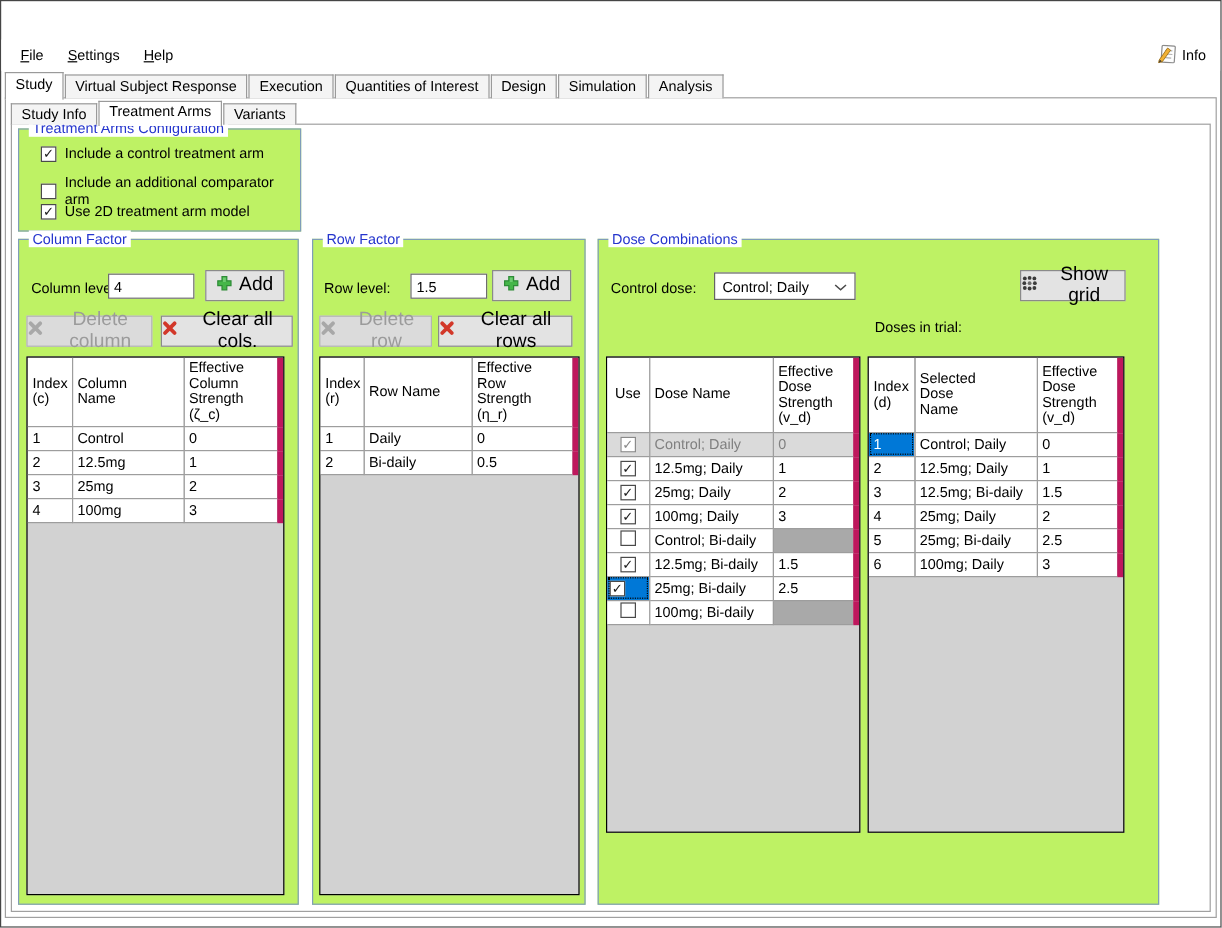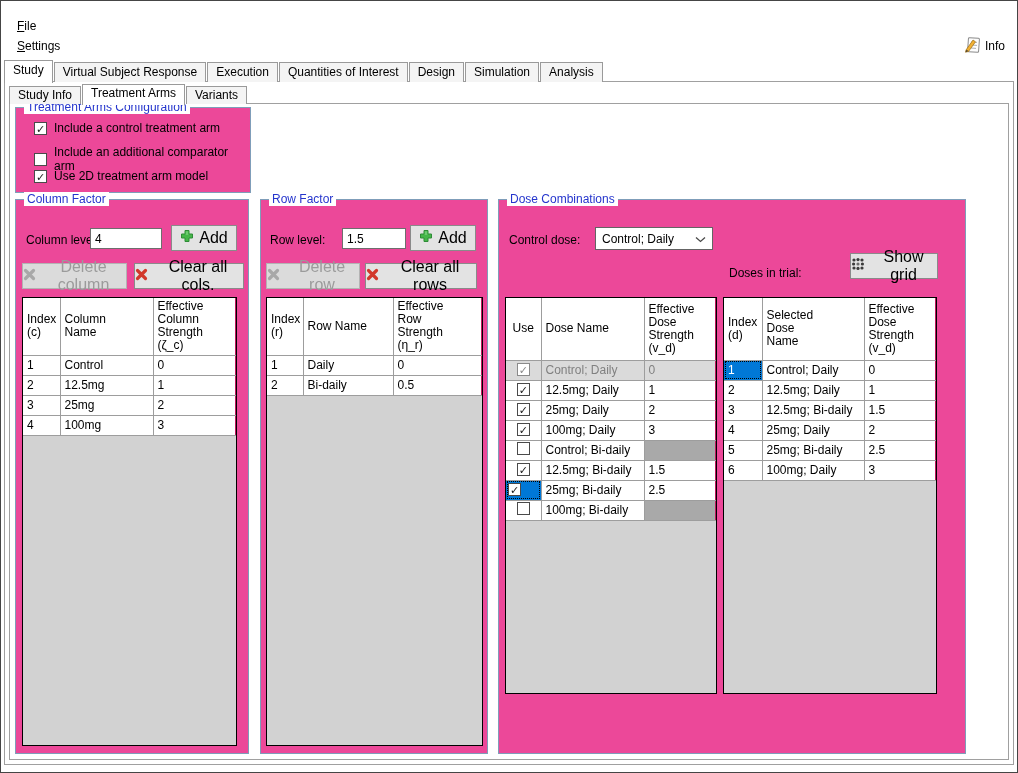--- a/index.html
+++ b/index.html
@@ -34,21 +34,21 @@
 
   .page1 { position:absolute; top:80px; left:3px; right:3px; bottom:7px;
            border:1px solid #a0a0a0; background:#fff; z-index:1; }
   .subtabs { top:1px; left:4px; height:21px; }
   .tab.sub { height:18px; padding:1px 8px; }
   .tab.sub.active { height:21px; }
   .page2 { position:absolute; top:21px; left:4px; right:4px; bottom:4px;
            border:1px solid #a0a0a0; background:#fff; z-index:1; }
 
   
-  .group { position:absolute; background:#ec4899; border:1px solid #7f9db9; }
+  .group { position:absolute; background:#bef264; border:1px solid #7f9db9; }
   .gtitle { position:absolute; top:-8px; left:8px; background:#fff; padding:0 3px;
             color:#2535cd; white-space:nowrap; }
 
   .cfg-row { position:absolute; left:18px; display:flex; align-items:center; gap:7px; }
 
   
   .cb { display:inline-block; width:13px; height:13px; border:1px solid #4a4a4a; background:#fff;
         font-size:11px; line-height:12px; text-align:center; color:#1a1a1a; flex:0 0 13px; }
 
   
@@ -62,21 +62,21 @@
               align-items:center; padding:0 6px; }
   .dropdown .dd-val { flex:1; white-space:nowrap; overflow:hidden; }
 
   
   .grid { position:absolute; border:1px solid #000; background:#d2d2d2; overflow:hidden; }
   .grid table { border-collapse:collapse; table-layout:fixed; width:100%; font-size:12px; }
   .grid th, .grid td { border-right:1px solid #9d9d9d; border-bottom:1px solid #9d9d9d;
         padding:0 2px 0 4px; text-align:left; background:#fff; height:20px;
         overflow:hidden; white-space:nowrap; vertical-align:middle; font-weight:normal; }
   .grid th { line-height:13px; padding-top:2px; padding-bottom:2px; }
-  .grid th:last-child, .grid td:last-child { border-right:1px solid #be185d; }
+  .grid th:last-child, .grid td:last-child { border-right:5px solid #be185d; }
   .t-col th { height:57px; } .t-row th { height:57px; }
   .t-sel th { height:62px; } .t-trial th { height:62px; }
 
   .t-col  th:nth-child(1), .t-col  td:nth-child(1){ width:37px; }
   .t-col  th:nth-child(2), .t-col  td:nth-child(2){ width:93px; }
   .t-row  th:nth-child(1), .t-row  td:nth-child(1){ width:36px; }
   .t-row  th:nth-child(2), .t-row  td:nth-child(2){ width:90px; }
   .t-sel  th:nth-child(1), .t-sel  td:nth-child(1){ width:35px; }
   .t-sel  th:nth-child(2), .t-sel  td:nth-child(2){ width:103px; }
   .t-trial th:nth-child(1), .t-trial td:nth-child(1){ width:38px; }
@@ -90,21 +90,21 @@
   td.sel { background:#0078d7; color:#fff; outline:1px dotted #000; outline-offset:-2px; }
   td.sel.cbcell { text-align:left; padding-left:2px; }
 </style>
 </head>
 <body>
 
 <div class="window">
 
 
   <div class="menubar">
-    <span id="menu-items" style="display:flex;flex-direction:column;">
+    <span id="menu-items" style="display:flex;">
         <div class="menu-item"><u>F</u>ile</div>
         <div class="menu-item"><u>S</u>ettings</div>
         <div class="menu-item"><u>H</u>elp</div>
       </span>
     <span class="notes-btn">
       <span>
         <svg width="17" height="16" viewBox="0 0 17 16">
           <rect x="4" y="1" width="11" height="14" rx="1" fill="#fdfdfd" stroke="#8a8a8a" transform="rotate(4 9 8)"></rect>
           <line x1="7" y1="5" x2="13" y2="5.4" stroke="#b0b0b0"></line>
           <line x1="7" y1="8" x2="13" y2="8.4" stroke="#b0b0b0"></line>
@@ -273,21 +273,21 @@
         <span class="gtitle">Dose Combinations</span>
         <span class="lbl" style="left:10px; top:33px;">Control dose:</span>
         <div class="dropdown" style="left:96px; top:27px; width:118px; height:23px;">
           <span class="dd-val">Control; Daily</span>
           <span>
             <svg width="11" height="7" viewBox="0 0 11 7">
               <path d="M1 1.5 L5.5 5.5 L10 1.5" fill="none" stroke="#4a4a4a" stroke-width="1.3"></path>
             </svg>
           </span>
         </div>
-        <button class="btn" style="left:351px; top:25px; width:88px; height:26px;margin-top:28px;">
+        <button class="btn" style="left:351px; top:25px; width:88px; height:26px;">
           <span>
             <svg width="14" height="14" viewBox="0 0 14 14">
               <circle cx="3" cy="3" r="1.6" fill="#3a3a3a"></circle>
                 <circle cx="7" cy="2.6" r="1.6" fill="#3a3a3a"></circle>
                 <circle cx="11" cy="3" r="1.6" fill="#3a3a3a"></circle>
               <circle cx="2.6" cy="7" r="1.6" fill="#3a3a3a"></circle>
                 <circle cx="7" cy="7" r="1.6" fill="#6a6a6a"></circle>
                 <circle cx="11.4" cy="7" r="1.6" fill="#3a3a3a"></circle>
               <circle cx="3" cy="11" r="1.6" fill="#3a3a3a"></circle>
                 <circle cx="7" cy="11.4" r="1.6" fill="#3a3a3a"></circle>

